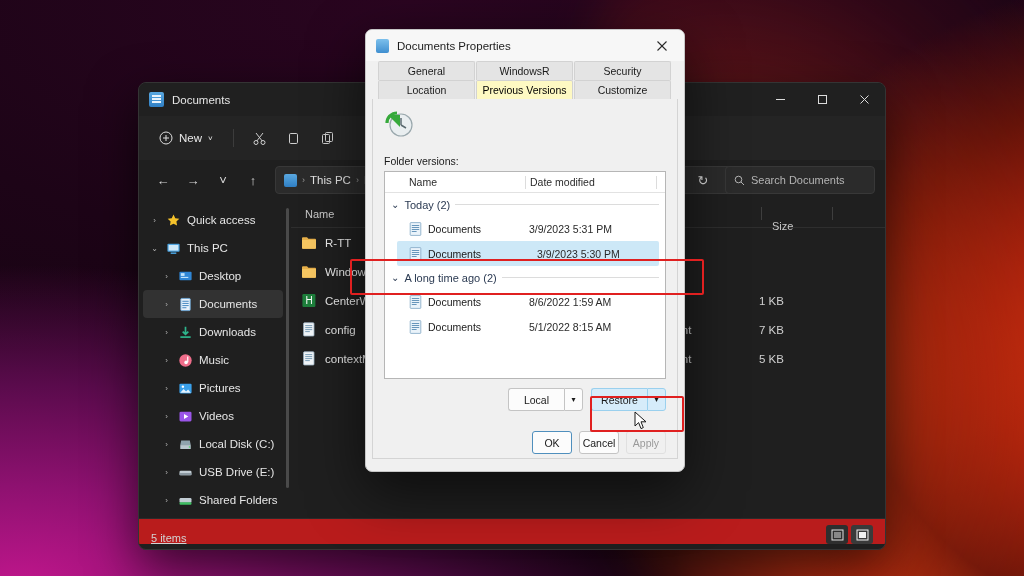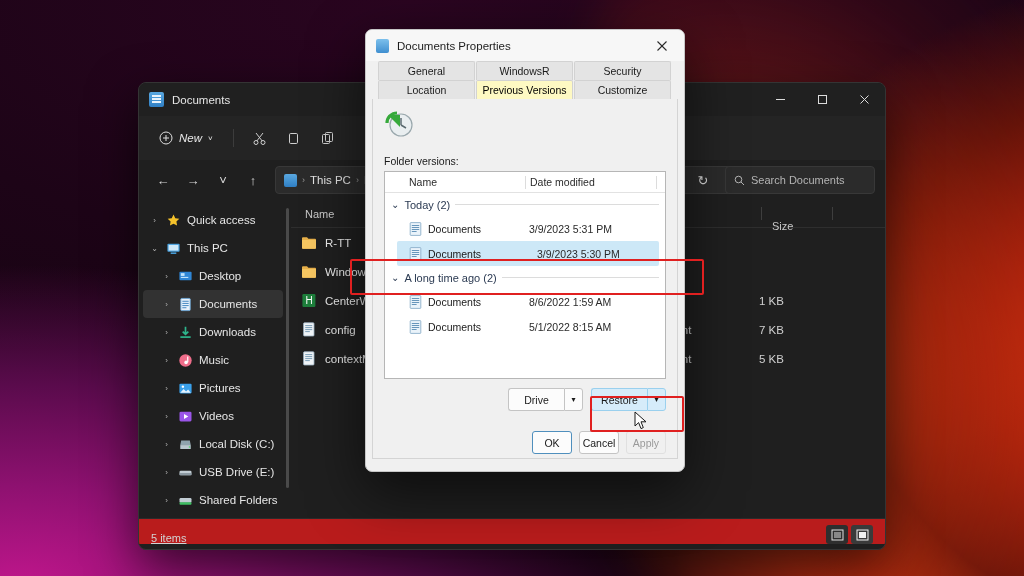--- a/index.html
+++ b/index.html
@@ -56,21 +56,21 @@
     color: #dcdcdc; font-size: 11px;
   }
   .win-btn svg { display: block; }
 
   .exp-toolbar {
     height: 44px; display: flex; align-items: center; padding: 0 10px;
     background: #242424; gap: 2px;
   }
   .new-btn {
     display: flex; align-items: center; gap: 6px; height: 30px;
-    padding: 0 10px; border-radius: 4px; font-size: 11.5px; color: #e9e9e9; font-style: italic;
+    padding: 0 10px; border-radius: 4px; font-size: 11.5px; color: #e9e9e9;
   }
   .tb-sep { width: 1px; height: 18px; background: #3c3c3c; margin: 0 8px; }
   .tb-icon {
     width: 32px; height: 30px; display: flex; align-items: center; justify-content: center;
     border-radius: 4px; color: #cfcfcf;
   }
 
   .exp-addressbar {
     height: 40px; display: flex; align-items: center; gap: 2px; padding: 0 10px;
     background: #1f1f1f;
@@ -634,21 +634,21 @@
               </svg>
               <span>Documents</span>
             </div>
             <div class="v-date">5/1/2022 8:15 AM</div>
           </div>
         </div>
     </div>
 
     <div class="btnrow1">
       <div class="splitbtn">
-        <div class="sb-main">Drive</div>
+        <div class="sb-main">Local</div>
         <div class="sb-arrow">▾</div>
       </div>
       <div class="splitbtn hot">
         <div class="sb-main">Restore</div>
         <div class="sb-arrow">▾</div>
       </div>
     </div>
 
     <div class="dlg-footer">
       <div class="fbtn default">OK</div>

